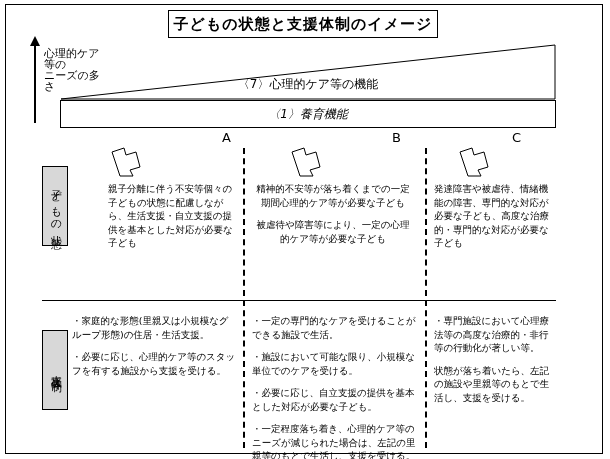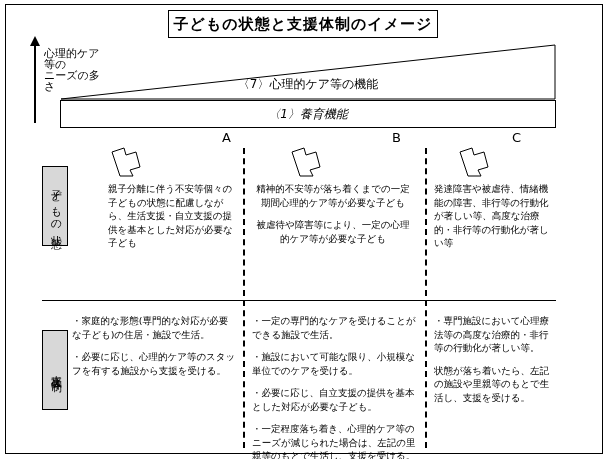--- a/index.html
+++ b/index.html
@@ -231,25 +231,25 @@
   </div>
 
   <div class="tblock state-a">
     <p>親子分離に伴う不安等個々の子どもの状態に配慮しながら、生活支援・自立支援の提供を基本とした対応が必要な子ども</p>
   </div>
   <div class="tblock state-b">
     <p>精神的不安等が落ち着くまでの一定期間心理的ケア等が必要な子ども</p>
     <p>被虐待や障害等により、一定の心理的ケア等が必要な子ども</p>
   </div>
   <div class="tblock state-c">
-    <p>発達障害や被虐待、情緒機能の障害、非行等の行動化が著しい等、高度な治療的・非行等の行動化が著しい等</p>
+    <p>発達障害や被虐待、情緒機能の障害、専門的な対応が必要な子ども、高度な治療的・専門的な対応が必要な子ども</p>
   </div>
 
   <div class="tblock sup-a">
-    <p>・家庭的な形態(専門的な対応が必要な子ども)の住居・施設で生活。</p>
+    <p>・家庭的な形態(里親又は小規模なグループ形態)の住居・生活支援。</p>
     <p>・必要に応じ、心理的ケア等のスタッフを有する施設から支援を受ける。</p>
   </div>
   <div class="tblock sup-b">
     <p>・一定の専門的なケアを受けることができる施設で生活。</p>
     <p>・施設において可能な限り、小規模な単位でのケアを受ける。</p>
     <p>・必要に応じ、自立支援の提供を基本とした対応が必要な子ども。</p>
     <p>・一定程度落ち着き、心理的ケア等のニーズが減じられた場合は、左記の里親等のもとで生活し、支援を受ける。</p>
   </div>
   <div class="tblock sup-c">
     <p>・専門施設において心理療法等の高度な治療的・非行等の行動化が著しい等。</p>

